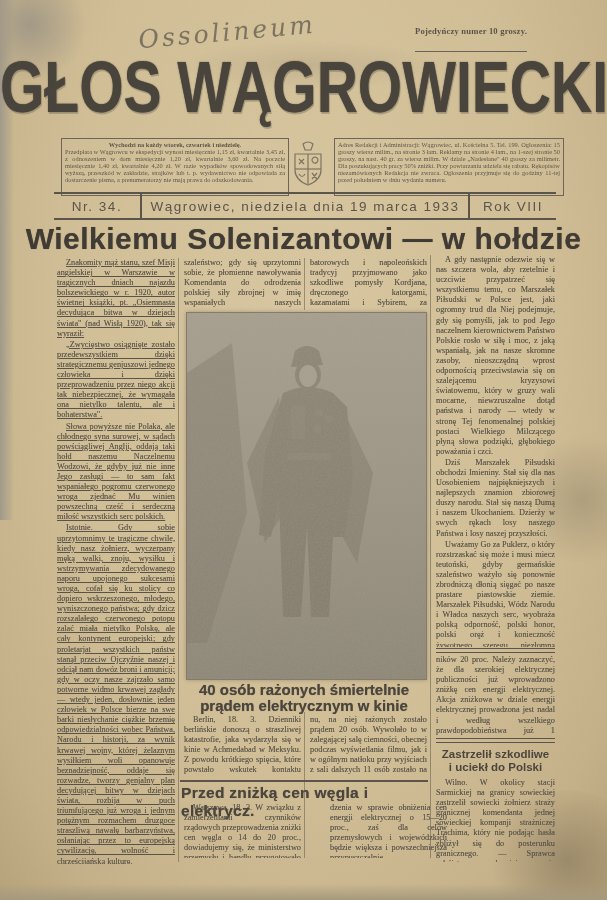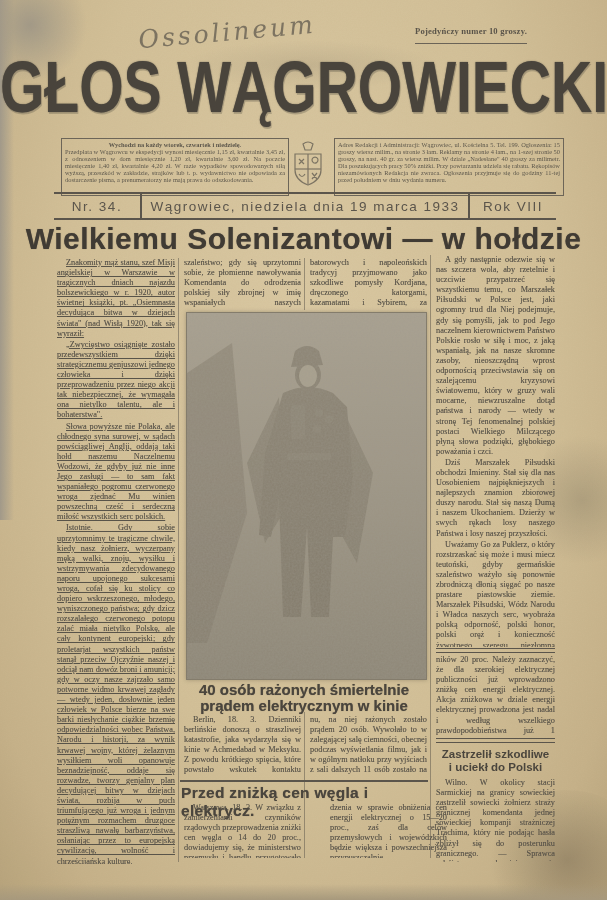--- a/index.html
+++ b/index.html
@@ -15,21 +15,21 @@
   .stain{position:absolute;border-radius:50%;pointer-events:none;}
   .s1{left:-30px;top:-30px;width:120px;height:110px;background:radial-gradient(circle,#a39a88 0%,rgba(163,154,136,0) 70%);}
   .s2{right:-20px;top:420px;width:90px;height:160px;background:radial-gradient(circle,rgba(140,128,104,.45) 0%,rgba(140,128,104,0) 70%);}
   .s3{right:-40px;bottom:-30px;width:160px;height:140px;background:radial-gradient(circle,rgba(120,106,82,.5) 0%,rgba(120,106,82,0) 72%);}
   .s4{left:180px;top:40px;width:260px;height:50px;background:radial-gradient(ellipse,rgba(120,110,92,.18) 0%,rgba(120,110,92,0) 70%);}
   
   #handwriting{position:absolute;left:138px;top:14px;width:260px;font-family:"DejaVu Serif",serif;
     font-style:italic;font-size:25px;color:rgba(96,89,79,.75);transform:rotate(-5deg);
     letter-spacing:3px;white-space:nowrap;}
   #price-note{position:absolute;right:80px;top:26px;font-size:8.6px;font-weight:bold;
-    color:#5a544a;border-bottom:1px solid #6b6458;padding-bottom:7px;letter-spacing:.2px;}
+    color:#5a544a;border-bottom:1px solid #6b6458;padding-bottom:15px;letter-spacing:.2px;}
 
   #masthead{position:absolute;left:0;top:52px;width:607px;text-align:center;
     font-family:"Liberation Sans",sans-serif;font-weight:700;font-size:57px;
     color:#49443c;white-space:nowrap;transform:scale(1.0,1.28);transform-origin:50% 40%;
     letter-spacing:0px;text-shadow:0 0 1.2px rgba(73,68,60,.8),1px 1px 0 rgba(73,68,60,.25);}
 
   .infobox{position:absolute;top:138px;height:52px;border:1px solid #6d6659;
     font-size:6.4px;line-height:7.1px;color:#5d574c;text-align:justify;
     padding:2px 3px;overflow:hidden;}
   #info-left{left:61px;width:220px;}

